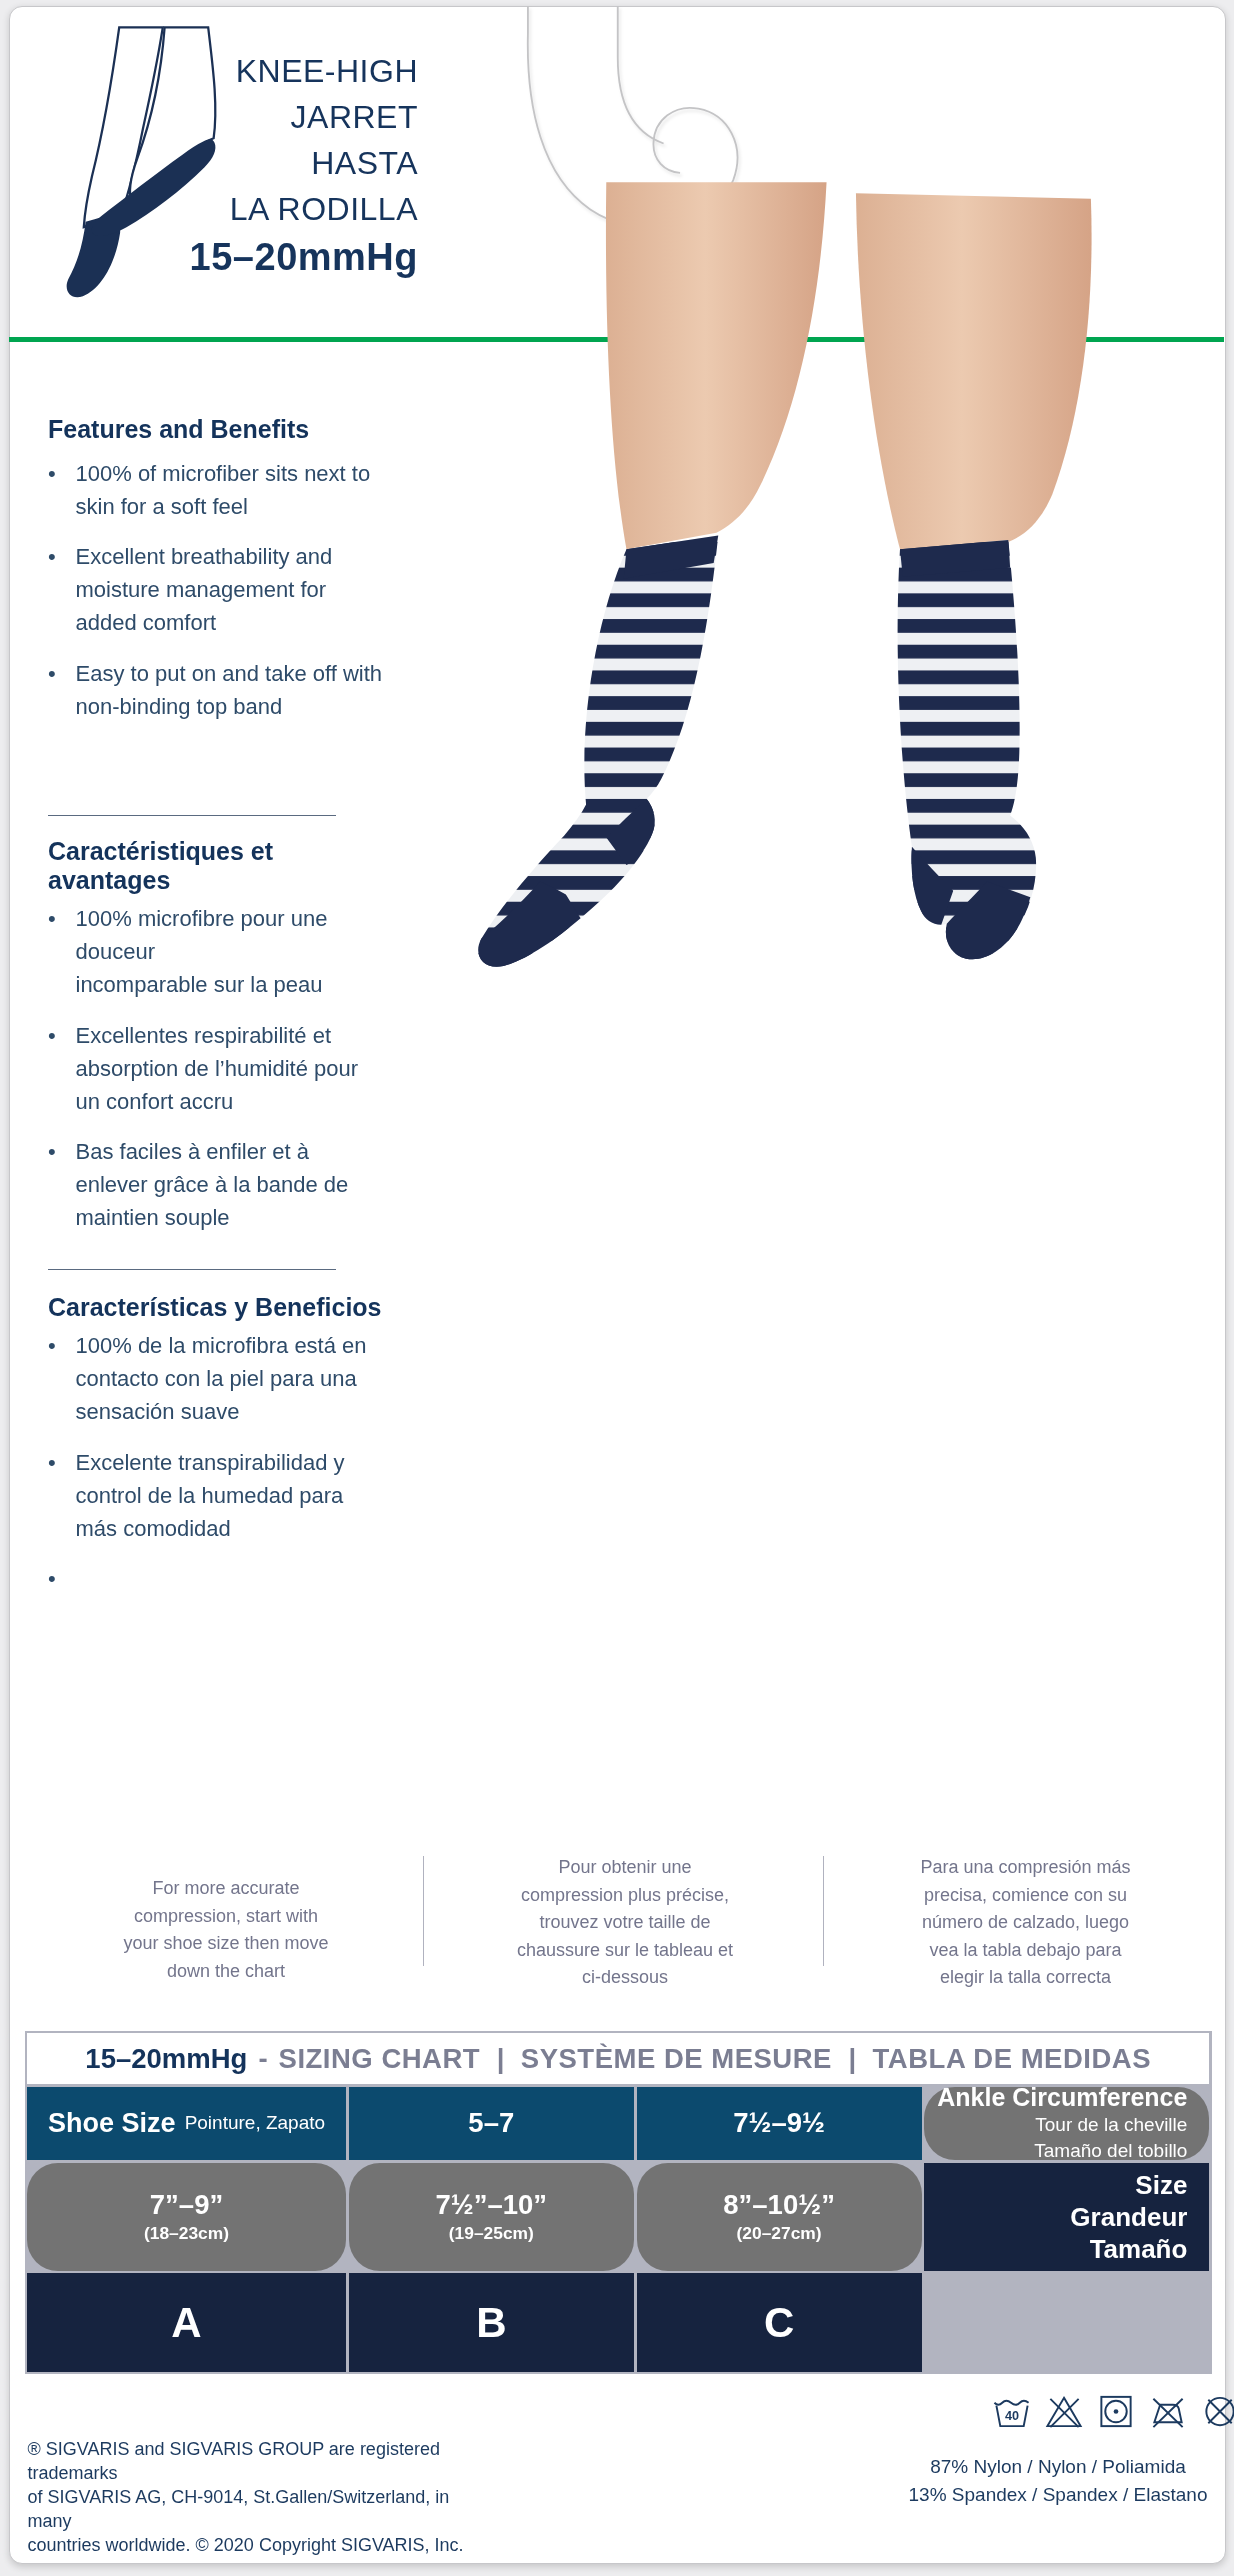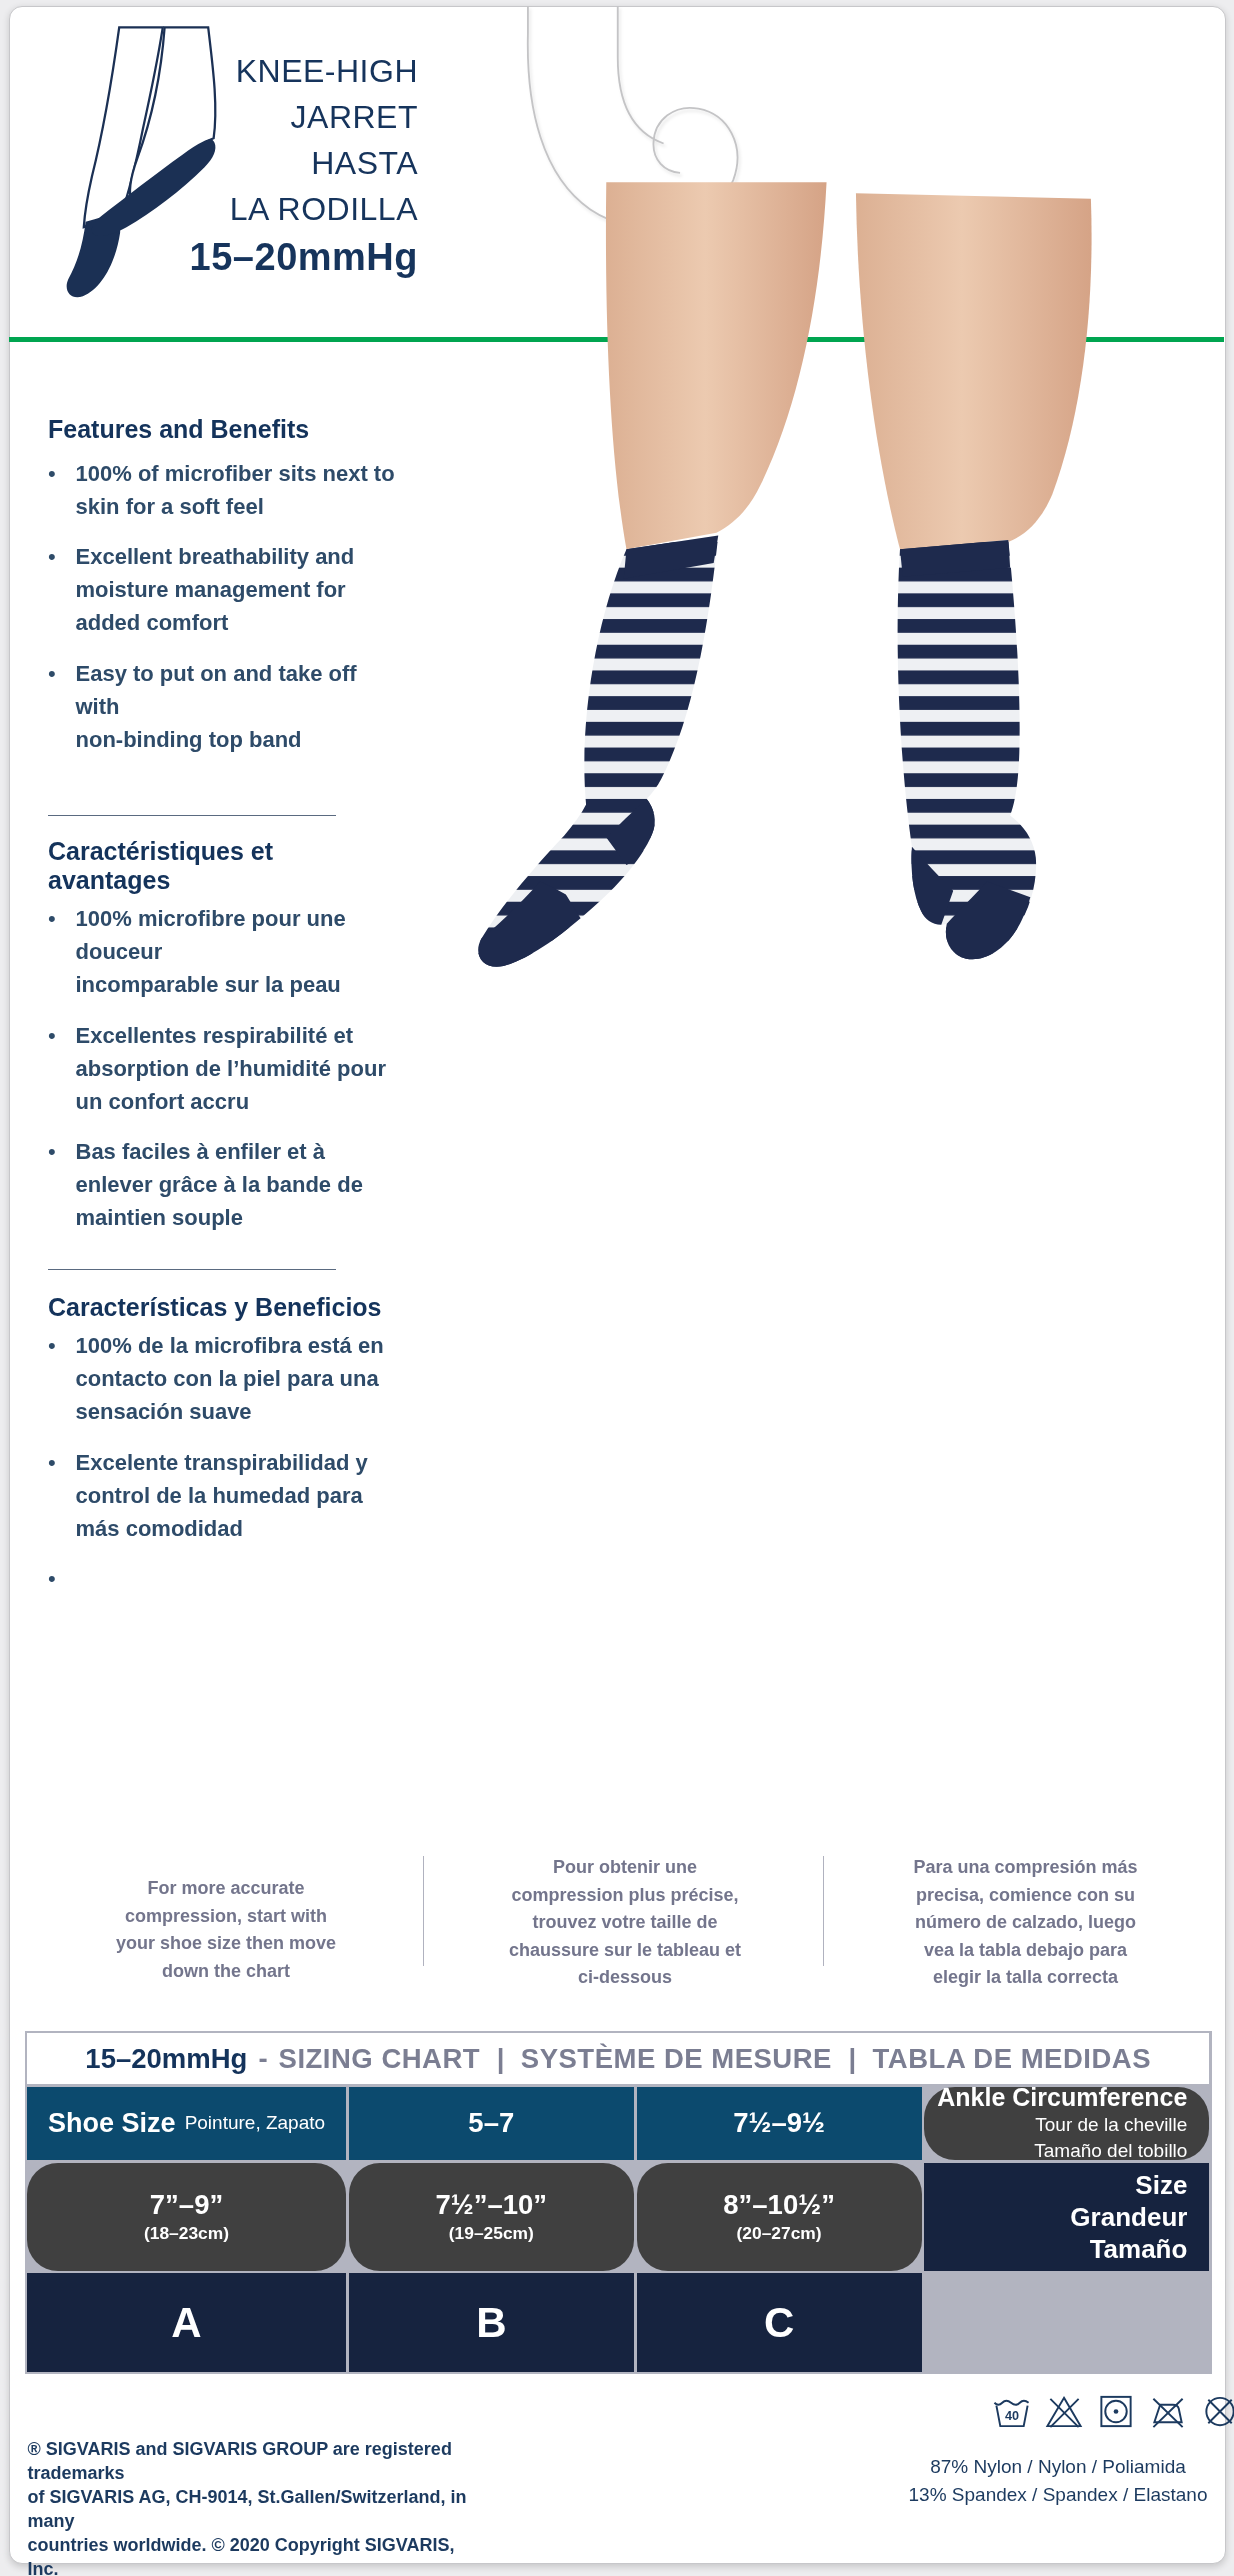--- a/index.html
+++ b/index.html
@@ -9,21 +9,21 @@
     font-family:"Liberation Sans", sans-serif;
     color:#16345c;
     overflow:hidden;
   }
   .card{
     position:absolute;left:9.2px;top:5.5px;width:1215px;height:2556px;
     background:#ffffff;border:0.9px solid #c7c7ca;border-radius:13px;
     box-shadow:0 2.8px 7.3px rgba(0,0,0,.16);
   }
   .abs{position:absolute;}
-  .prewrap{white-space:pre-line;font-weight:bold;}
+  .prewrap{white-space:pre-line;}
 
   
   .titles{
     left:129px;top:48px;width:289px;text-align:right;
     font-size:32px;line-height:46px;color:#16345c;letter-spacing:0.5px;
   }
   .titles .mmhg{font-weight:bold;font-size:38px;line-height:51px;}
   .greenline{left:9.2px;top:337px;width:1215px;height:4.6px;background:#00a550;z-index:1;}
 
   
@@ -48,21 +48,21 @@
     grid-template-rows:51px 73px 108px 99px;
     gap:2.8px;background:#b2b4c0;border:2.8px solid #b2b4c0;z-index:3;
   }
   .cell{display:flex;align-items:center;justify-content:center;color:#fff;}
   .th{grid-column:1 / -1;background:#ffffff;font-weight:bold;font-size:27.5px;}
   .th .navy{color:#14335b;}
   .th .dash{color:#7b7e92;margin:0 11px;}
   .th .gray{color:#7b7e92;letter-spacing:0.5px;}
   .th .pipe{color:#7b7e92;margin:0 16.5px;font-weight:bold;}
   .r2{background:#0c4a6e;}
-  .r3{background:#404040;border-radius:31px;}
+  .r3{background:#737373;border-radius:31px;}
   .r4{background:#16233f;}
   .r2.label .big{font-weight:bold;font-size:27px;}
   .r2.label .sub{font-size:19px;margin-left:9.2px;}
   .val-main{font-weight:bold;font-size:27.5px;}
   .col{flex-direction:column;}
   .right{justify-content:center;align-items:flex-end;padding-right:22px;box-sizing:border-box;}
   .r3.label .l1{font-weight:bold;font-size:25px;line-height:29px;}
   .r3.label .l2{font-size:19px;line-height:26px;}
   .r3 .cm{font-weight:bold;font-size:17.4px;margin-top:2.8px;}
   .r4.label span{font-weight:bold;font-size:26px;line-height:32px;}

